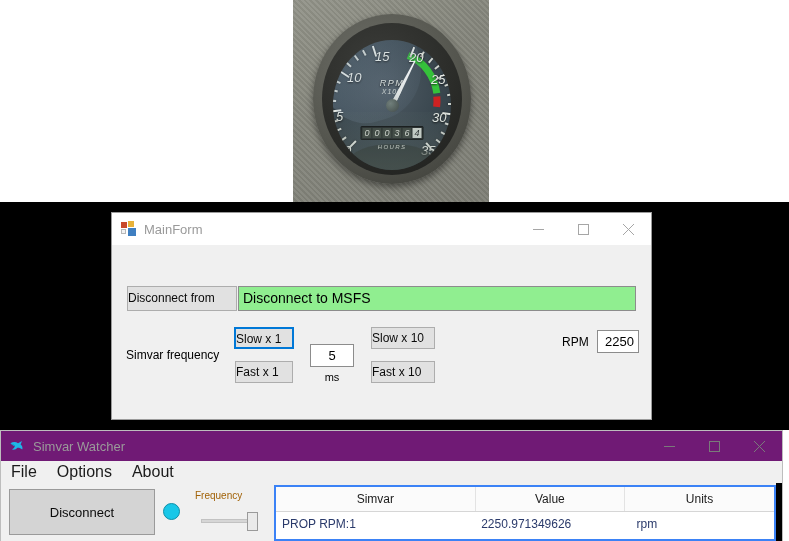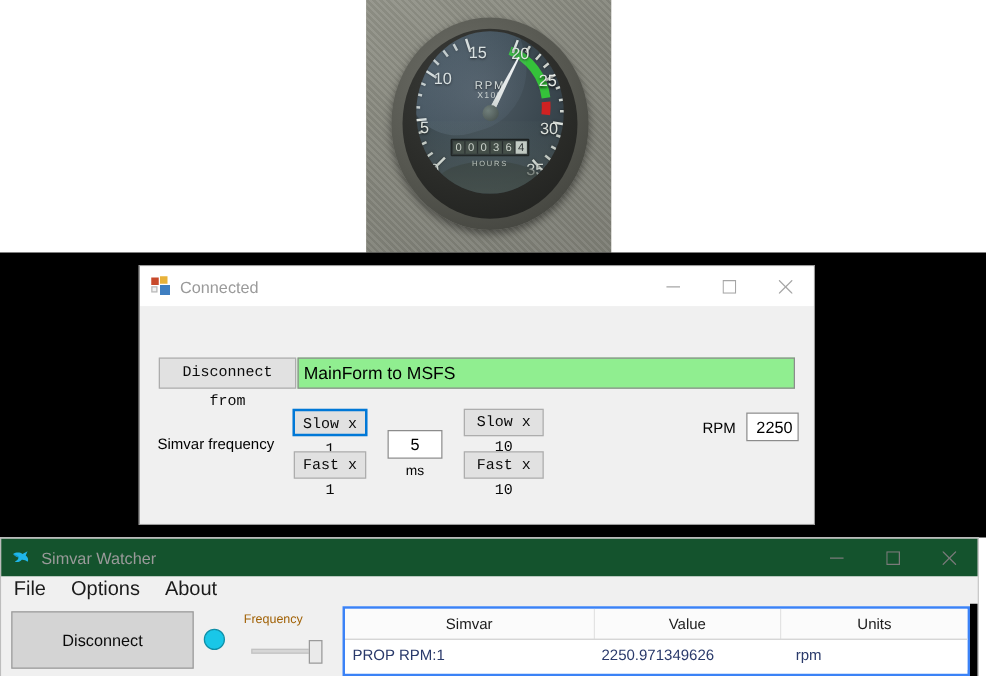--- a/index.html
+++ b/index.html
@@ -45,25 +45,26 @@
   }
   #gauge-bezel-inner {
     position: absolute;
     left: 9px; top: 9px;
     width: 140px; height: 152px;
     border-radius: 50%;
     background: radial-gradient(circle at 40% 30%, #3c3d3a 0%, #2a2b28 60%, #1e1f1d 100%);
   }
   #gauge-face {
     position: absolute;
-    left: 11px; top: 2px;
+    left: 11px; top: 17px;
     width: 118px; height: 130px;
     border-radius: 50%;
     background: radial-gradient(circle at 45% 38%, #4e5a63 0%, #3b4850 48%, #2b343a 100%);
     overflow: hidden;
+    font-style: italic;
   }
   #gauge-face .glassglare {
     position: absolute;
     left: -10%; top: -18%;
     width: 85%; height: 80%;
     background: linear-gradient(135deg, rgba(150,175,200,.30), rgba(120,150,180,.04));
     transform: rotate(-16deg);
     border-radius: 45% 30% 50% 40%;
   }
   #gauge-face .lowerhaze {
@@ -236,24 +237,24 @@
 
   #mainform-body {
     position: relative;
     height: calc(100% - 32px);
     background: #f0f0f0;
   }
 
   .btn {
     background: #e1e1e1;
     border: 1px solid #adadad;
-    font-family: Liberation Mono, monospace;
+    font-family: Liberation Sans, sans-serif;
     font-size: 12px;
     color: #0a0a0a;
-    text-align: center;
+    text-align: left;
     box-sizing: border-box;
     padding: 0;
   }
   #btn-disconnect-from {
     position: absolute;
     left: 15px; top: 41px;
     width: 110px; height: 25px;
     line-height: 23px;
   }
   #status-box {
@@ -344,21 +345,21 @@
     position: absolute;
     left: 0; top: 430px;
     width: 783px; height: 111px;
     background: #f0f0f0;
     border: 1px solid #bdbdbd;
     border-bottom: none;
     box-sizing: border-box;
   }
   #simvar-titlebar {
     height: 30px;
-    background: #14532d;
+    background: #701a75;
     display: flex;
     align-items: center;
     position: relative;
   }
   #simvar-icon {
     width: 16px; height: 16px;
     margin-left: 8px; margin-right: 8px;
     flex: none;
   }
   #simvar-title {
@@ -613,21 +614,21 @@
 
 <div id="mainform-window">
 
   <div id="mainform-titlebar">
     <div id="mainform-icon">
       <div class="q q1"></div>
         <div class="q q2"></div>
         <div class="q q3"></div>
         <div class="q q4"></div>
     </div>
-    <div id="mainform-title">Connected</div>
+    <div id="mainform-title">MainForm</div>
 
     <div class="win-btns">
       <div class="win-btn">
         <svg width="11" height="11" viewBox="0 0 11 11">
             <line x1="0" y1="5.5" x2="11" y2="5.5" stroke="#a6a6a6" stroke-width="1"></line>
           </svg>
       </div>
       <div class="win-btn">
         <svg width="11" height="11" viewBox="0 0 11 11">
             <rect x="0.5" y="0.5" width="10" height="10" fill="none" stroke="#a6a6a6" stroke-width="1"></rect>
@@ -637,21 +638,21 @@
         <svg width="11" height="11" viewBox="0 0 11 11">
             <line x1="0" y1="0" x2="11" y2="11" stroke="#a6a6a6" stroke-width="1"></line>
             <line x1="11" y1="0" x2="0" y2="11" stroke="#a6a6a6" stroke-width="1"></line>
           </svg>
       </div>
     </div>
   </div>
 
   <div id="mainform-body">
     <div class="btn" id="btn-disconnect-from">Disconnect from</div>
-    <div id="status-box">MainForm to MSFS</div>
+    <div id="status-box">Disconnect to MSFS</div>
 
     <div id="label-update-frequency">Simvar frequency</div>
 
     <div class="btn" id="btn-slow-x1">Slow x 1</div>
     <div class="btn" id="btn-fast-x1">Fast x 1</div>
     <div id="input-ms">5</div>
     <div id="label-ms">ms</div>
     <div class="btn" id="btn-slow-x10">Slow x 10</div>
     <div class="btn" id="btn-fast-x10">Fast x 10</div>
 

